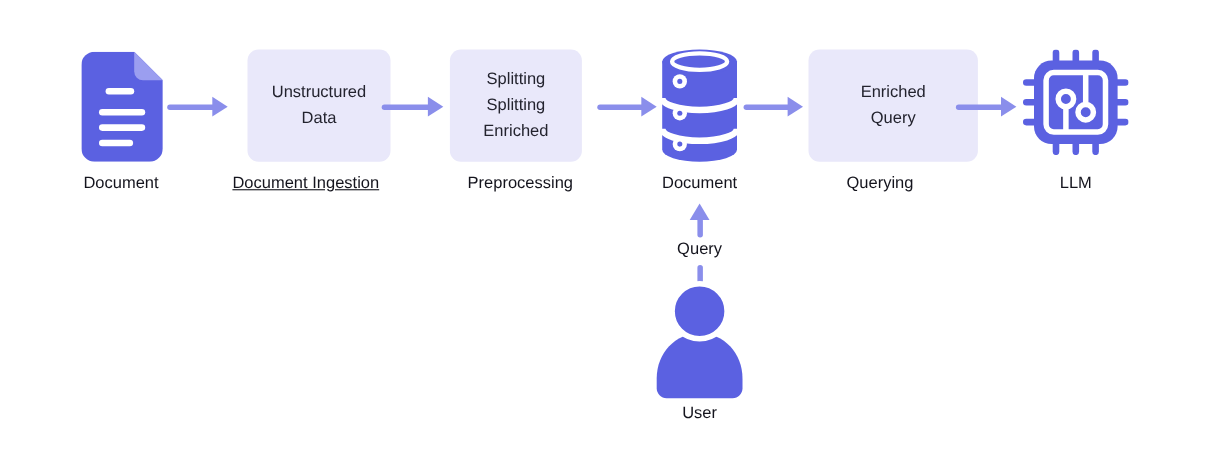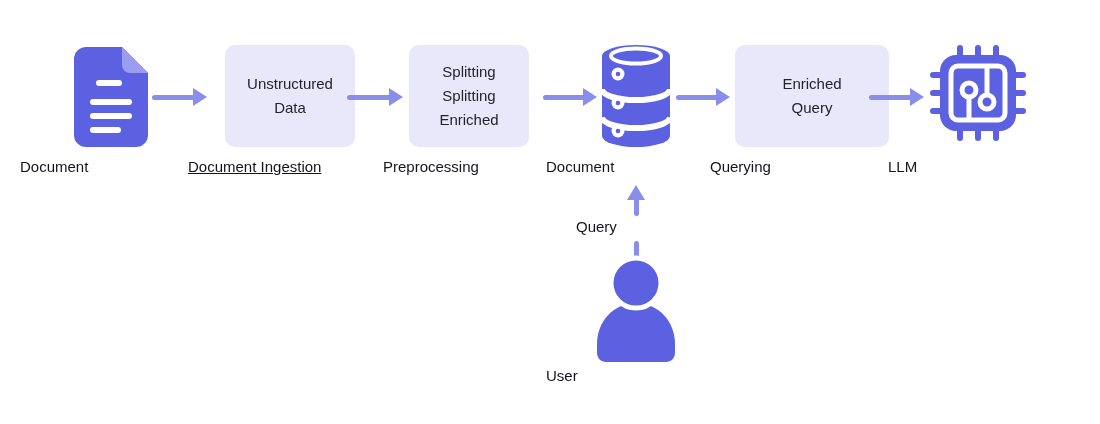--- a/index.html
+++ b/index.html
@@ -9,21 +9,21 @@
     --c-arrow:#8A8EEB;
     --c-text:#14141D;
     --c-bg:#FFFFFF;
   }
   html,body{margin:0;padding:0;background:#fff;}
   body{font-family:"Liberation Sans",sans-serif;}
   .stage{position:relative;width:1100px;height:424px;background:var(--c-bg);overflow:hidden;}
   .abs{position:absolute;}
   .box{background:var(--c-box);border-radius:10px;display:flex;flex-direction:column;align-items:center;justify-content:center;text-align:center;}
   .box-line{font-size:15px;line-height:24px;color:#23232E;font-weight:400;white-space:nowrap;}
-  .caption{font-size:15px;font-weight:500;color:var(--c-text);white-space:nowrap;}
+  .caption{font-size:15px;font-weight:500;color:var(--c-text);text-align:center;white-space:nowrap;}
   .h-arrow{position:absolute;height:20px;}
   .h-arrow .shaft{position:absolute;left:0;right:11px;top:50%;margin-top:-2.5px;height:5px;background:var(--c-arrow);border-radius:3px;}
   .h-arrow .head{position:absolute;right:0;top:50%;transform:translateY(-50%);width:0;height:0;
     border-top:9px solid transparent;border-bottom:9px solid transparent;border-left:14px solid var(--c-arrow);}
   .v-shaft{position:absolute;width:5px;background:var(--c-arrow);border-radius:3px;}
   .head-up{position:absolute;width:0;height:0;border-left:9px solid transparent;border-right:9px solid transparent;border-bottom:15px solid var(--c-arrow);}
   svg{display:block;}
   .fill-icon{fill:var(--c-icon);}
   .fill-light{fill:var(--c-icon-light);}
   .fill-white{fill:#ffffff;}

